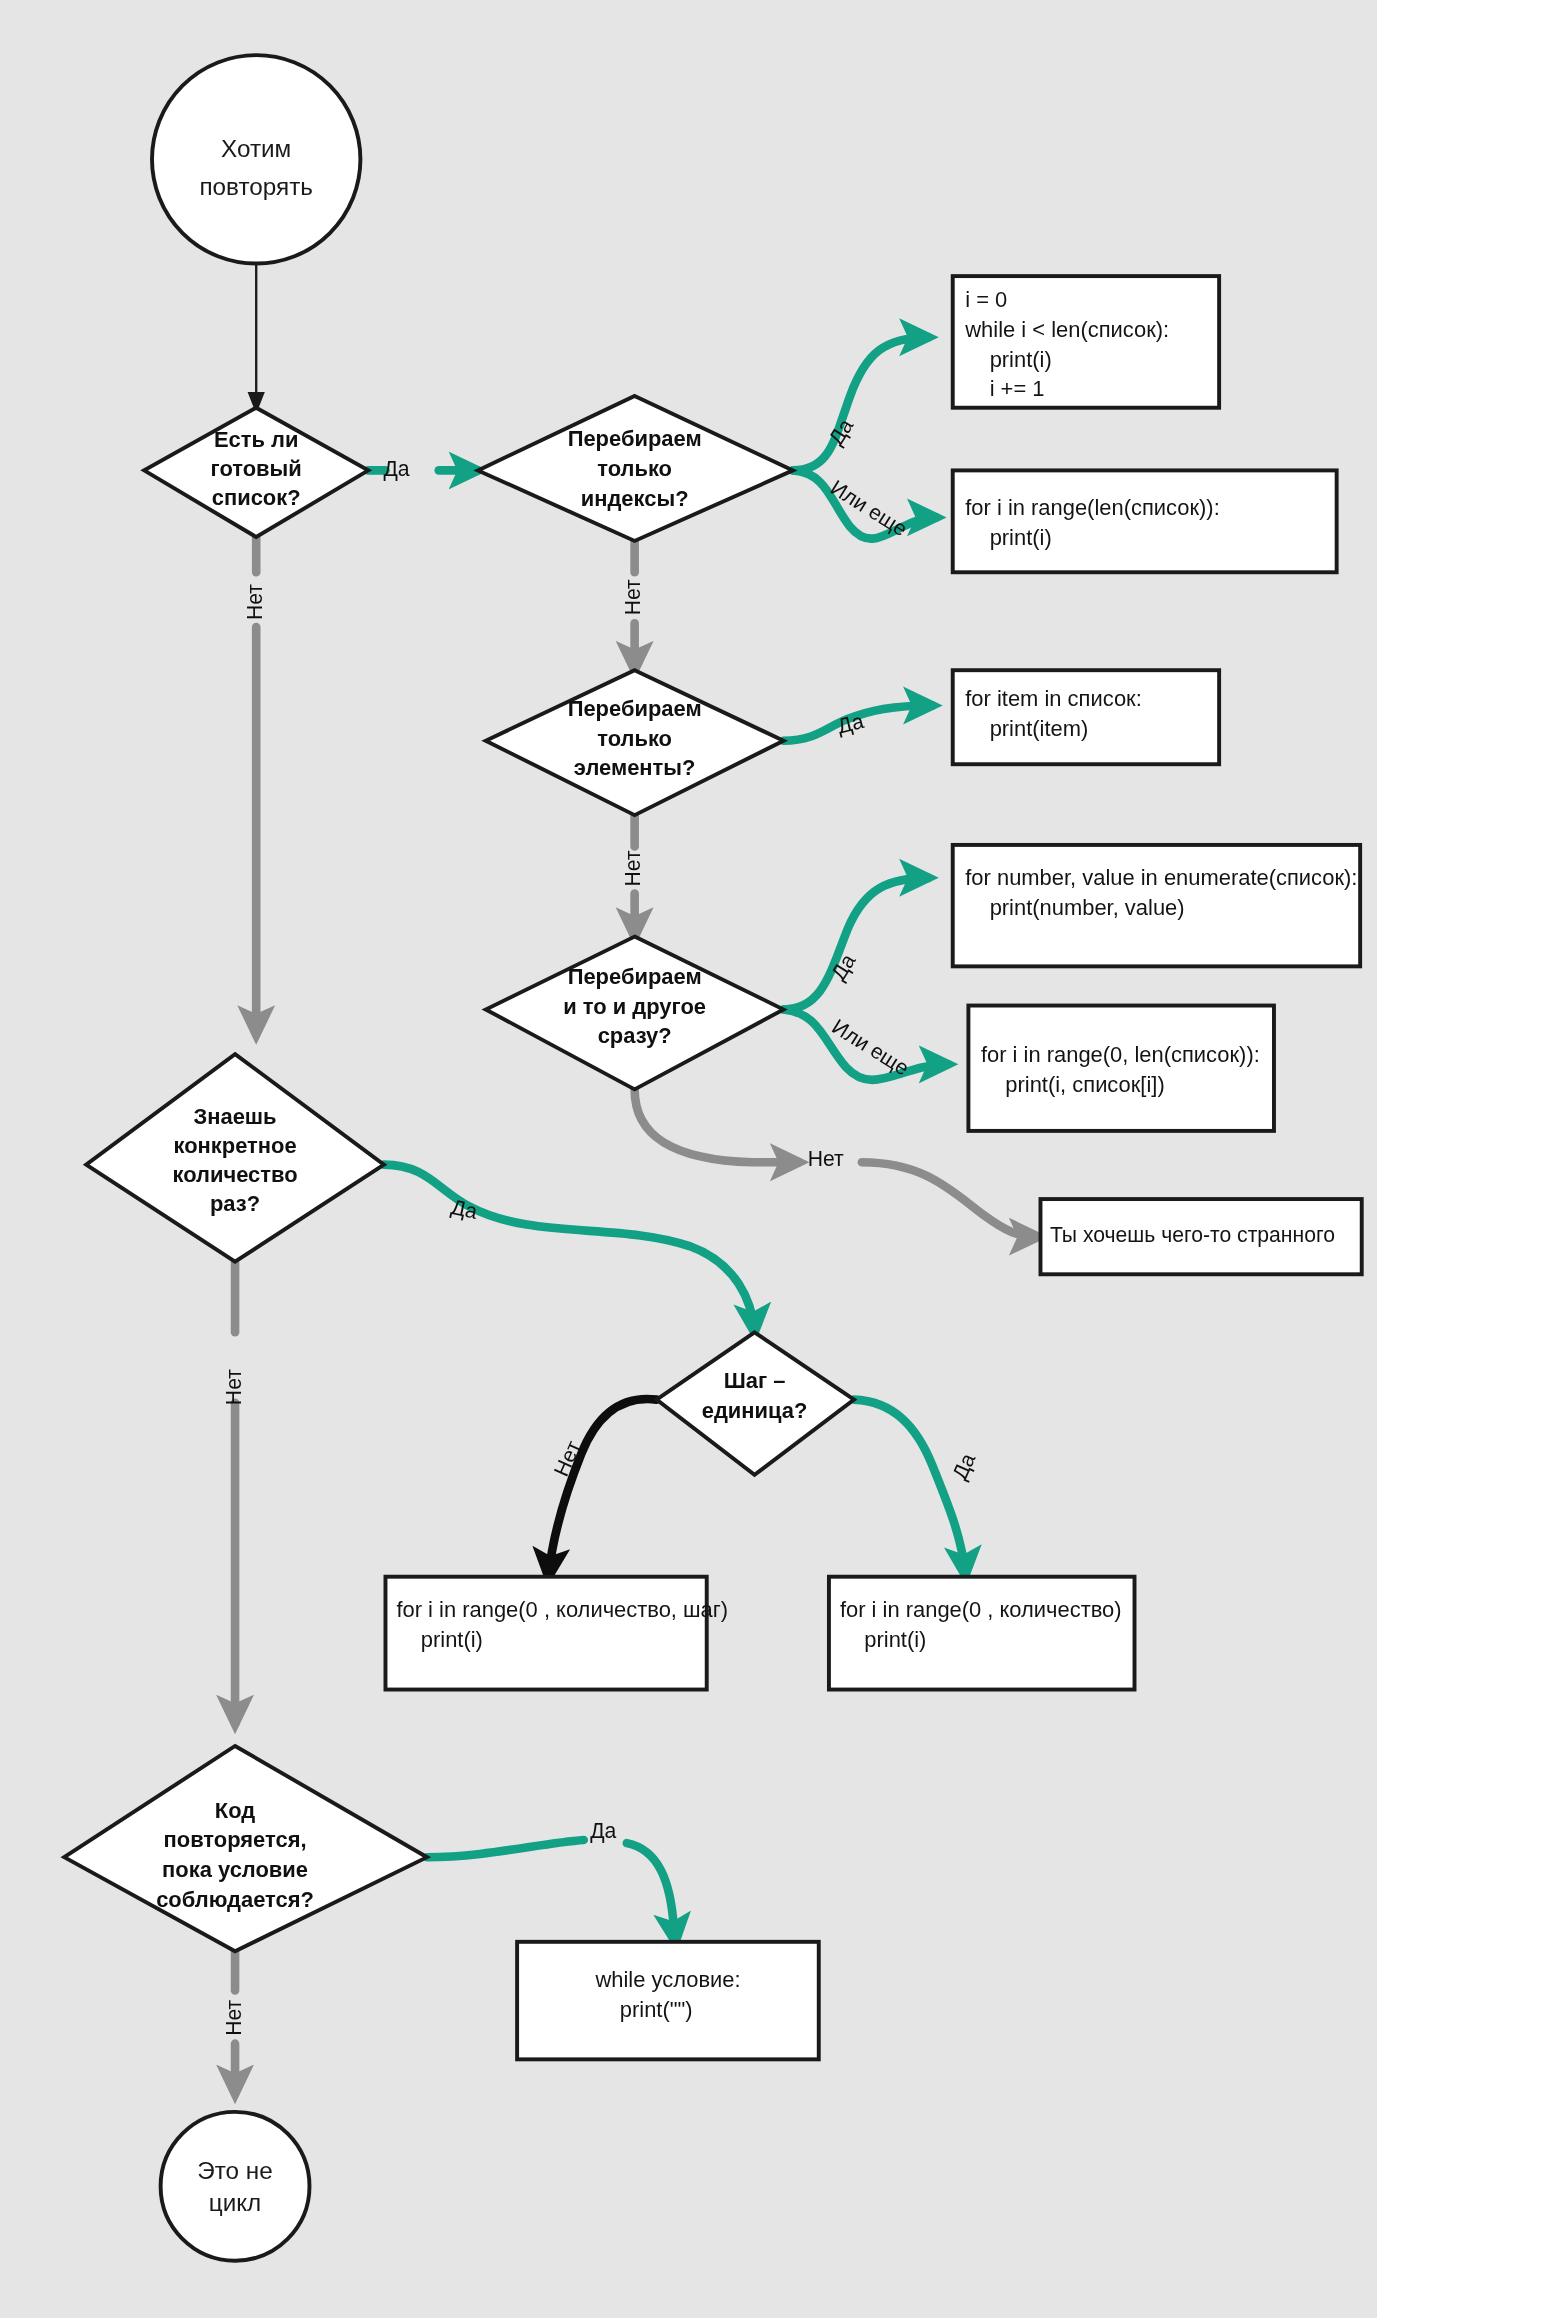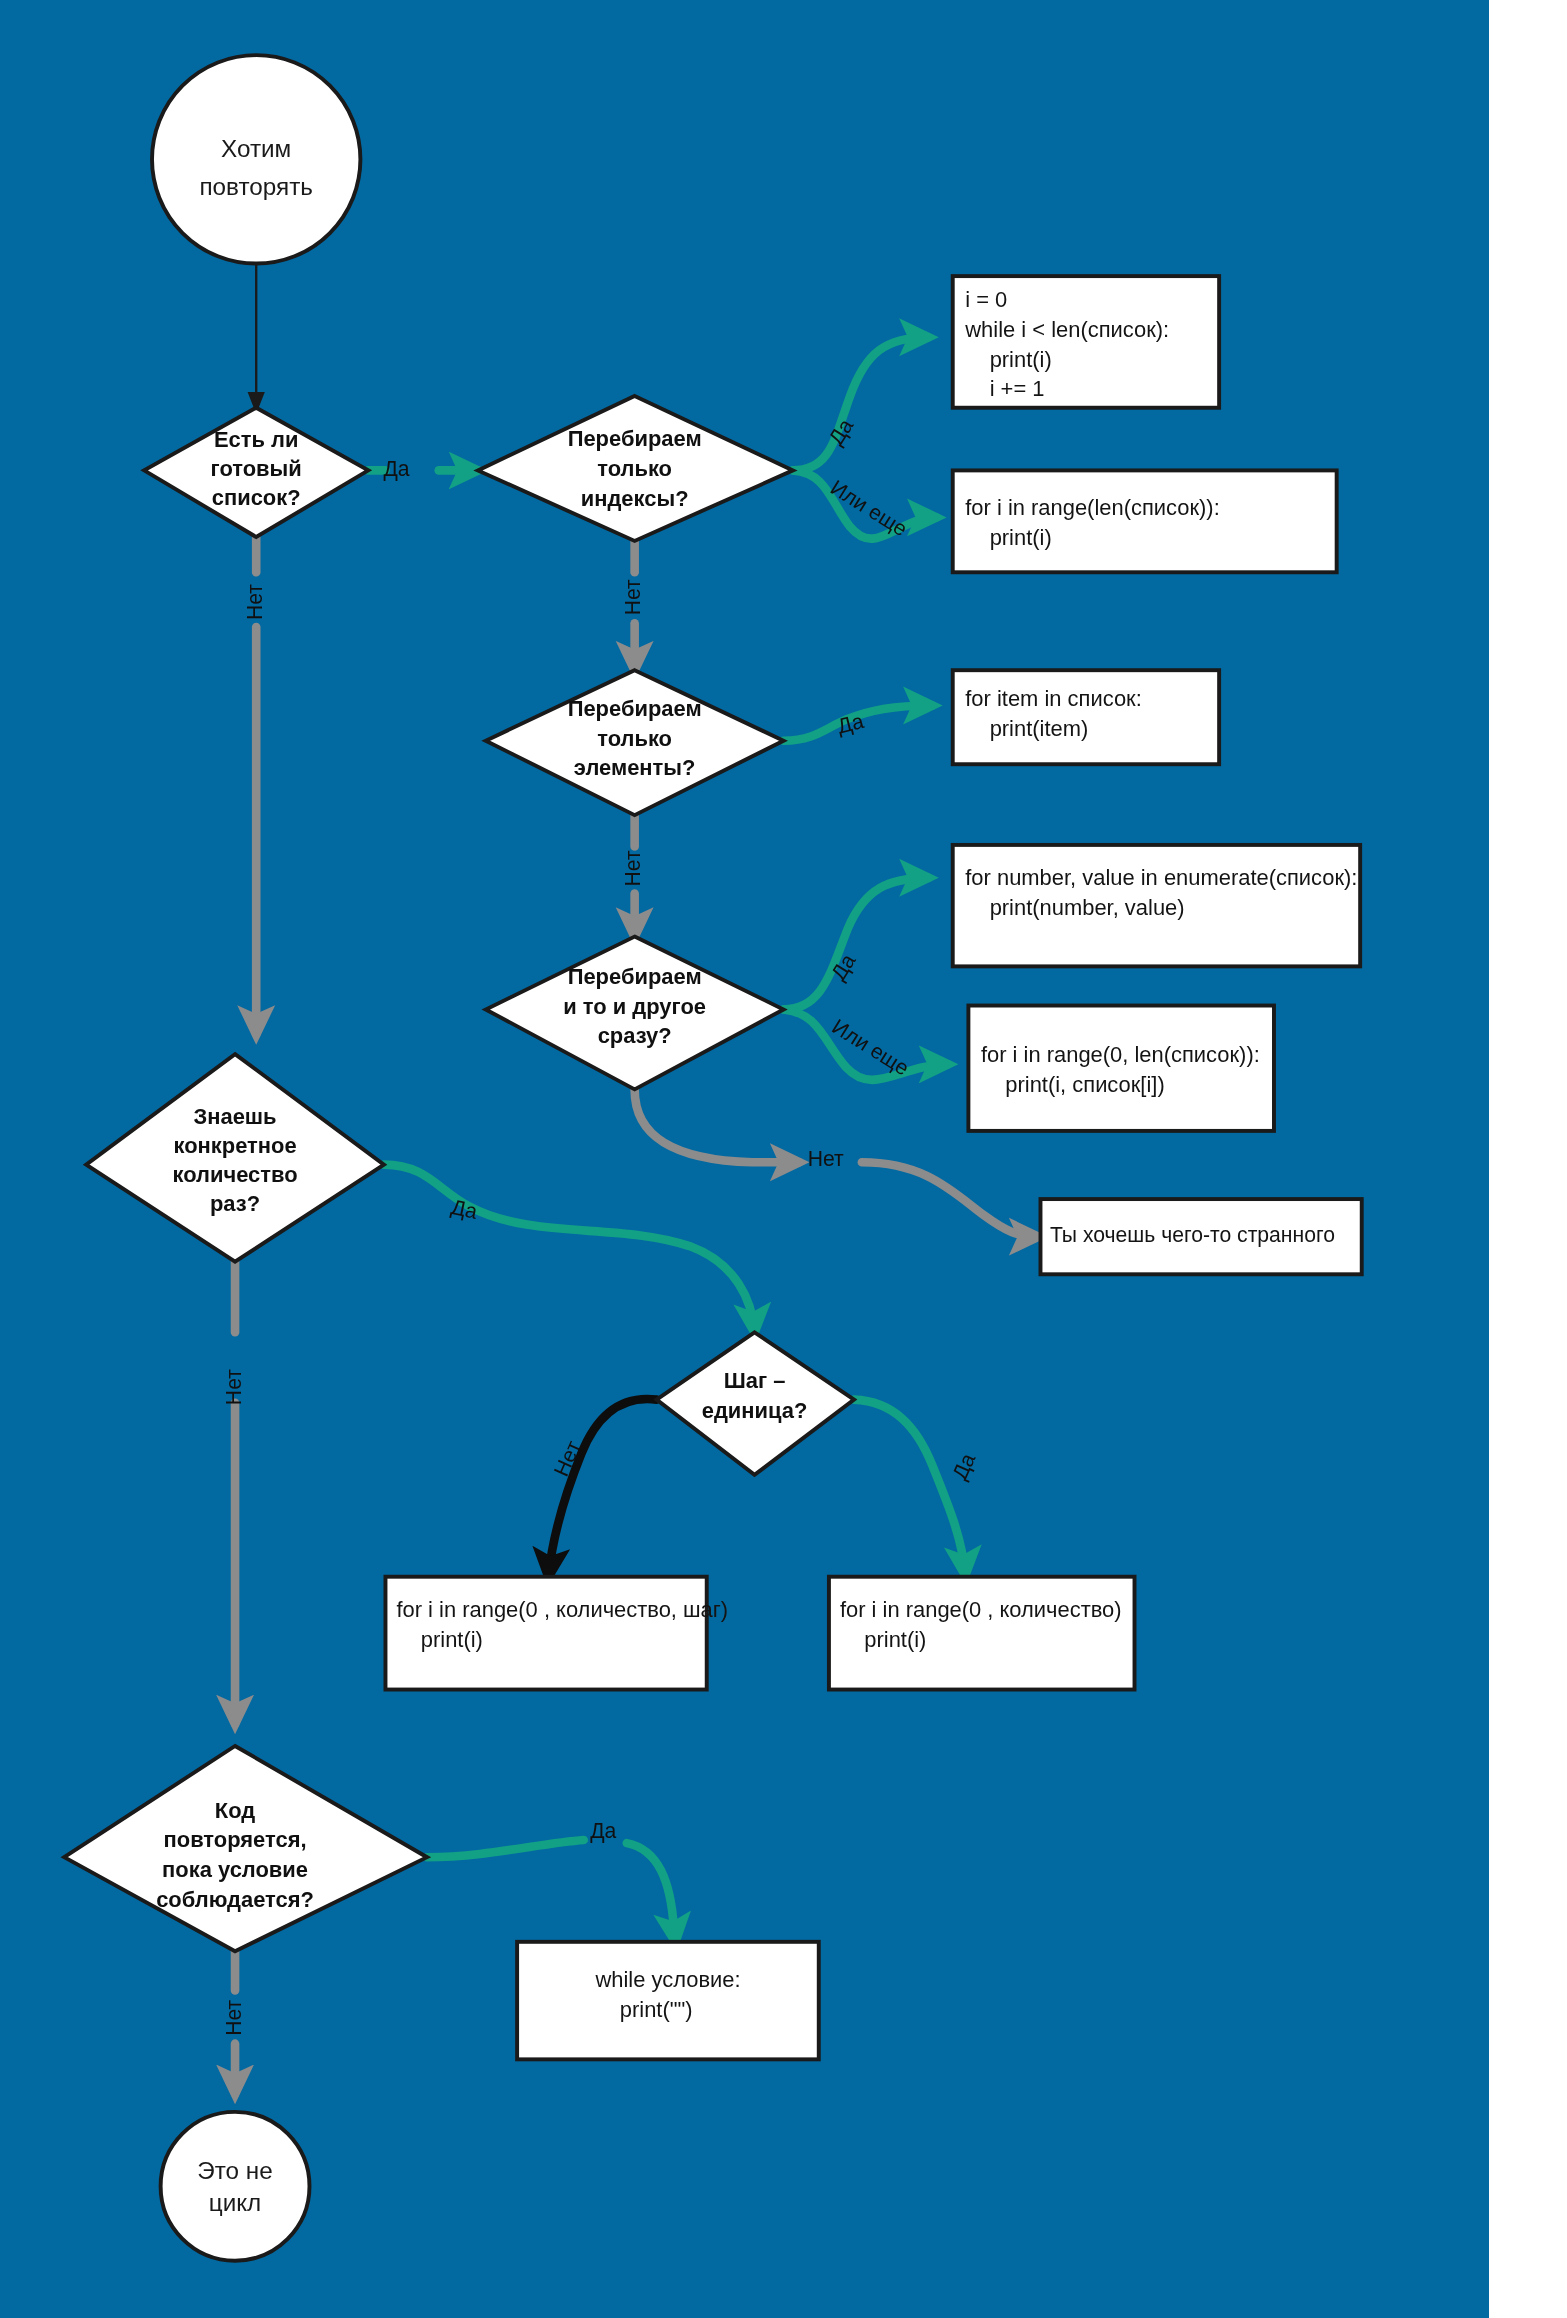--- a/index.html
+++ b/index.html
@@ -1,18 +1,18 @@
 <!DOCTYPE html>
 <html style="font-size:12.5px"><head>
 <meta charset="utf-8">
 <title>Loop choice flowchart</title>
 <style>
   html,body{margin:0;padding:0;background:#ffffff;}
   body{font-family:"Liberation Sans","DejaVu Sans",sans-serif;}
-  #stage{position:relative;width:1489px;height:2319px;background:#0369a1;overflow:hidden;}
+  #stage{position:relative;width:1377px;height:2319px;background:#e5e5e5;overflow:hidden;}
   svg#flow{position:absolute;left:0;top:0;width:1567px;height:2319px;display:block;}
 
   .shape-stroke{fill:#ffffff;stroke:#1a1a1a;stroke-width:5;}
   .circle-stroke{fill:#ffffff;stroke:#1a1a1a;stroke-width:5;}
   .box-stroke{fill:#ffffff;stroke:#1a1a1a;stroke-width:5;}
 
   .edge-yes{fill:none;stroke:#12a185;stroke-width:11;stroke-linecap:round;stroke-linejoin:round;}
   .edge-no{fill:none;stroke:#8c8c8c;stroke-width:11;stroke-linecap:round;stroke-linejoin:round;}
   .edge-black{fill:none;stroke:#0d0d0d;stroke-width:11;stroke-linecap:round;stroke-linejoin:round;}
 

